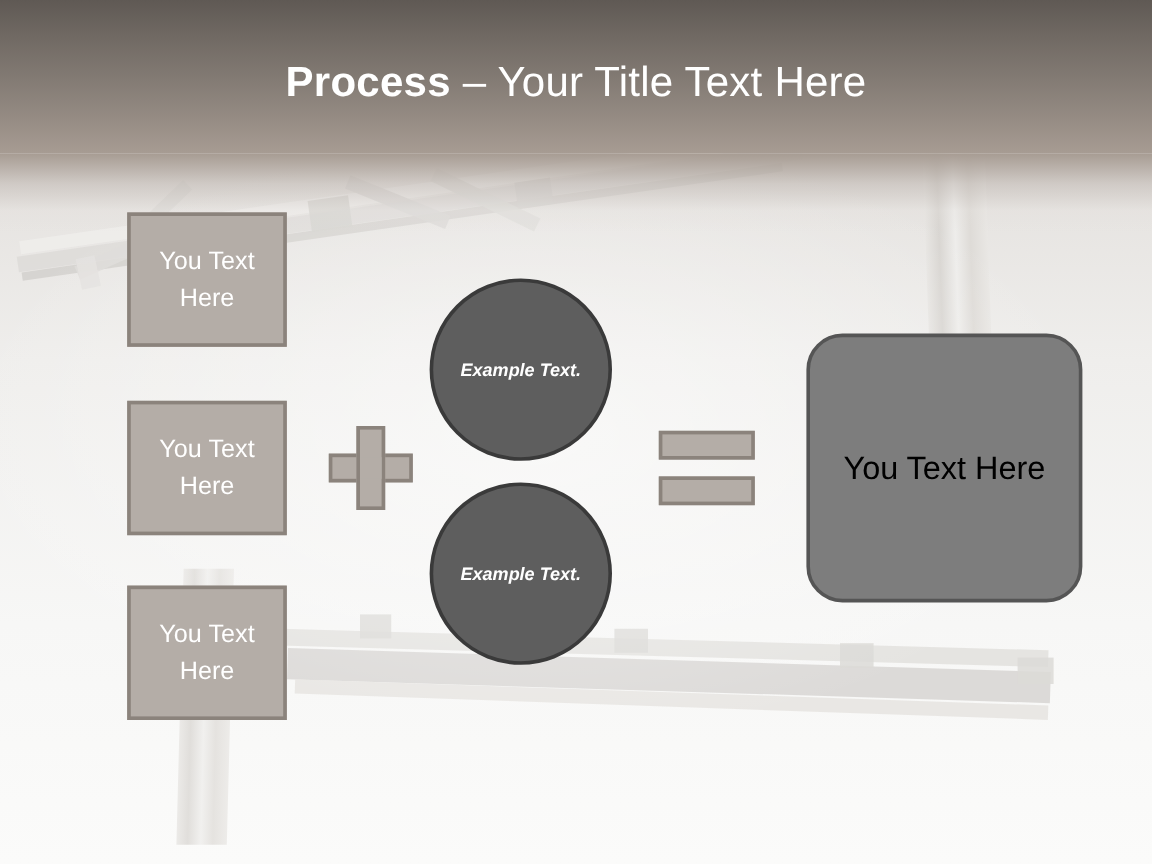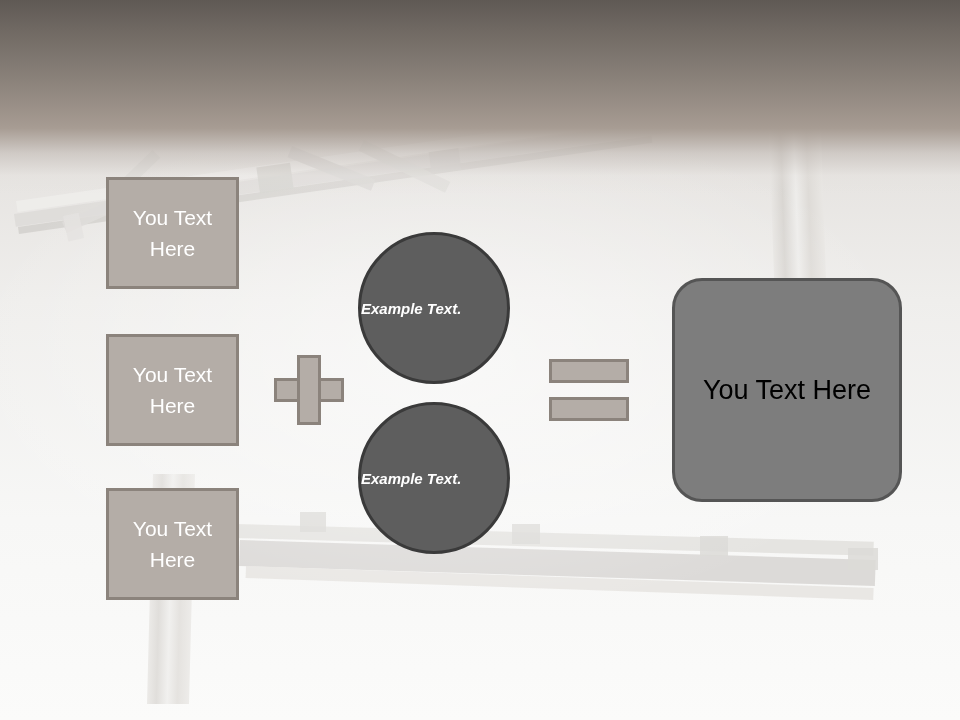--- a/index.html
+++ b/index.html
@@ -145,21 +145,21 @@
   .circle {
     position: absolute;
     width: 152px;
     height: 152px;
     border-radius: 50%;
     background: #5e5e5e;
     border: 3px solid #3a3a3a;
     box-sizing: border-box;
     display: flex;
     align-items: center;
-    justify-content: flex-start;
+    justify-content: center;
     color: #ffffff;
     font-size: 15px;
     line-height: 25px;
     font-weight: bold;
     font-style: italic;
     text-align: center;
   }
   #circle-0 { left: 358px; top: 232px; }
   #circle-1 { left: 358px; top: 402px; }
 
@@ -233,20 +233,23 @@
     <div class="beam" style="left:512px; top:524px; width:28px; height:20px; background:#dbd9d6;"></div>
     <div class="beam" style="left:700px; top:536px; width:28px; height:20px; background:#dbd9d6;"></div>
     <div class="beam" style="left:848px; top:548px; width:30px; height:22px; background:#dcdad7;"></div>
   </div>
 
   <div class="bg-vignette"></div>
 
   <div class="header"></div>
   <div class="header-fade"></div>
 
+  <div class="slide-title">
+    <span class="t-bold">Process</span><span class="t-reg"> – Your Title Text Here</span>
+  </div>
 
   <div class="inbox" id="inbox-0">
     <span>You Text Here</span>
   </div>
   <div class="inbox" id="inbox-1">
     <span>You Text Here</span>
   </div>
   <div class="inbox" id="inbox-2">
     <span>You Text Here</span>
   </div>

